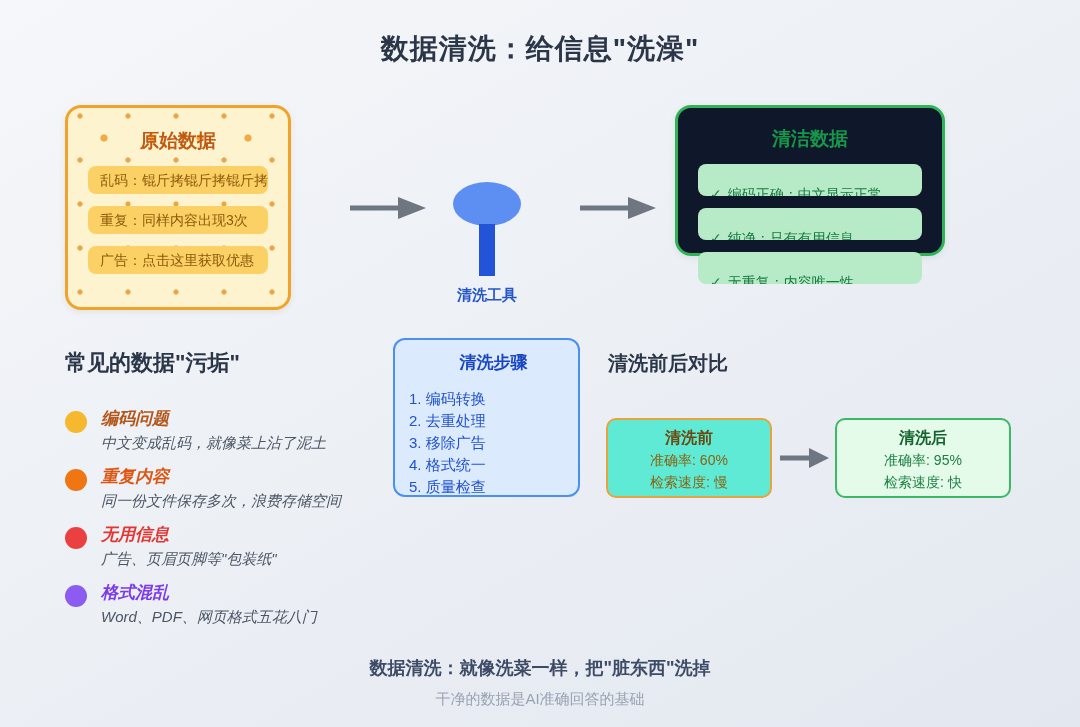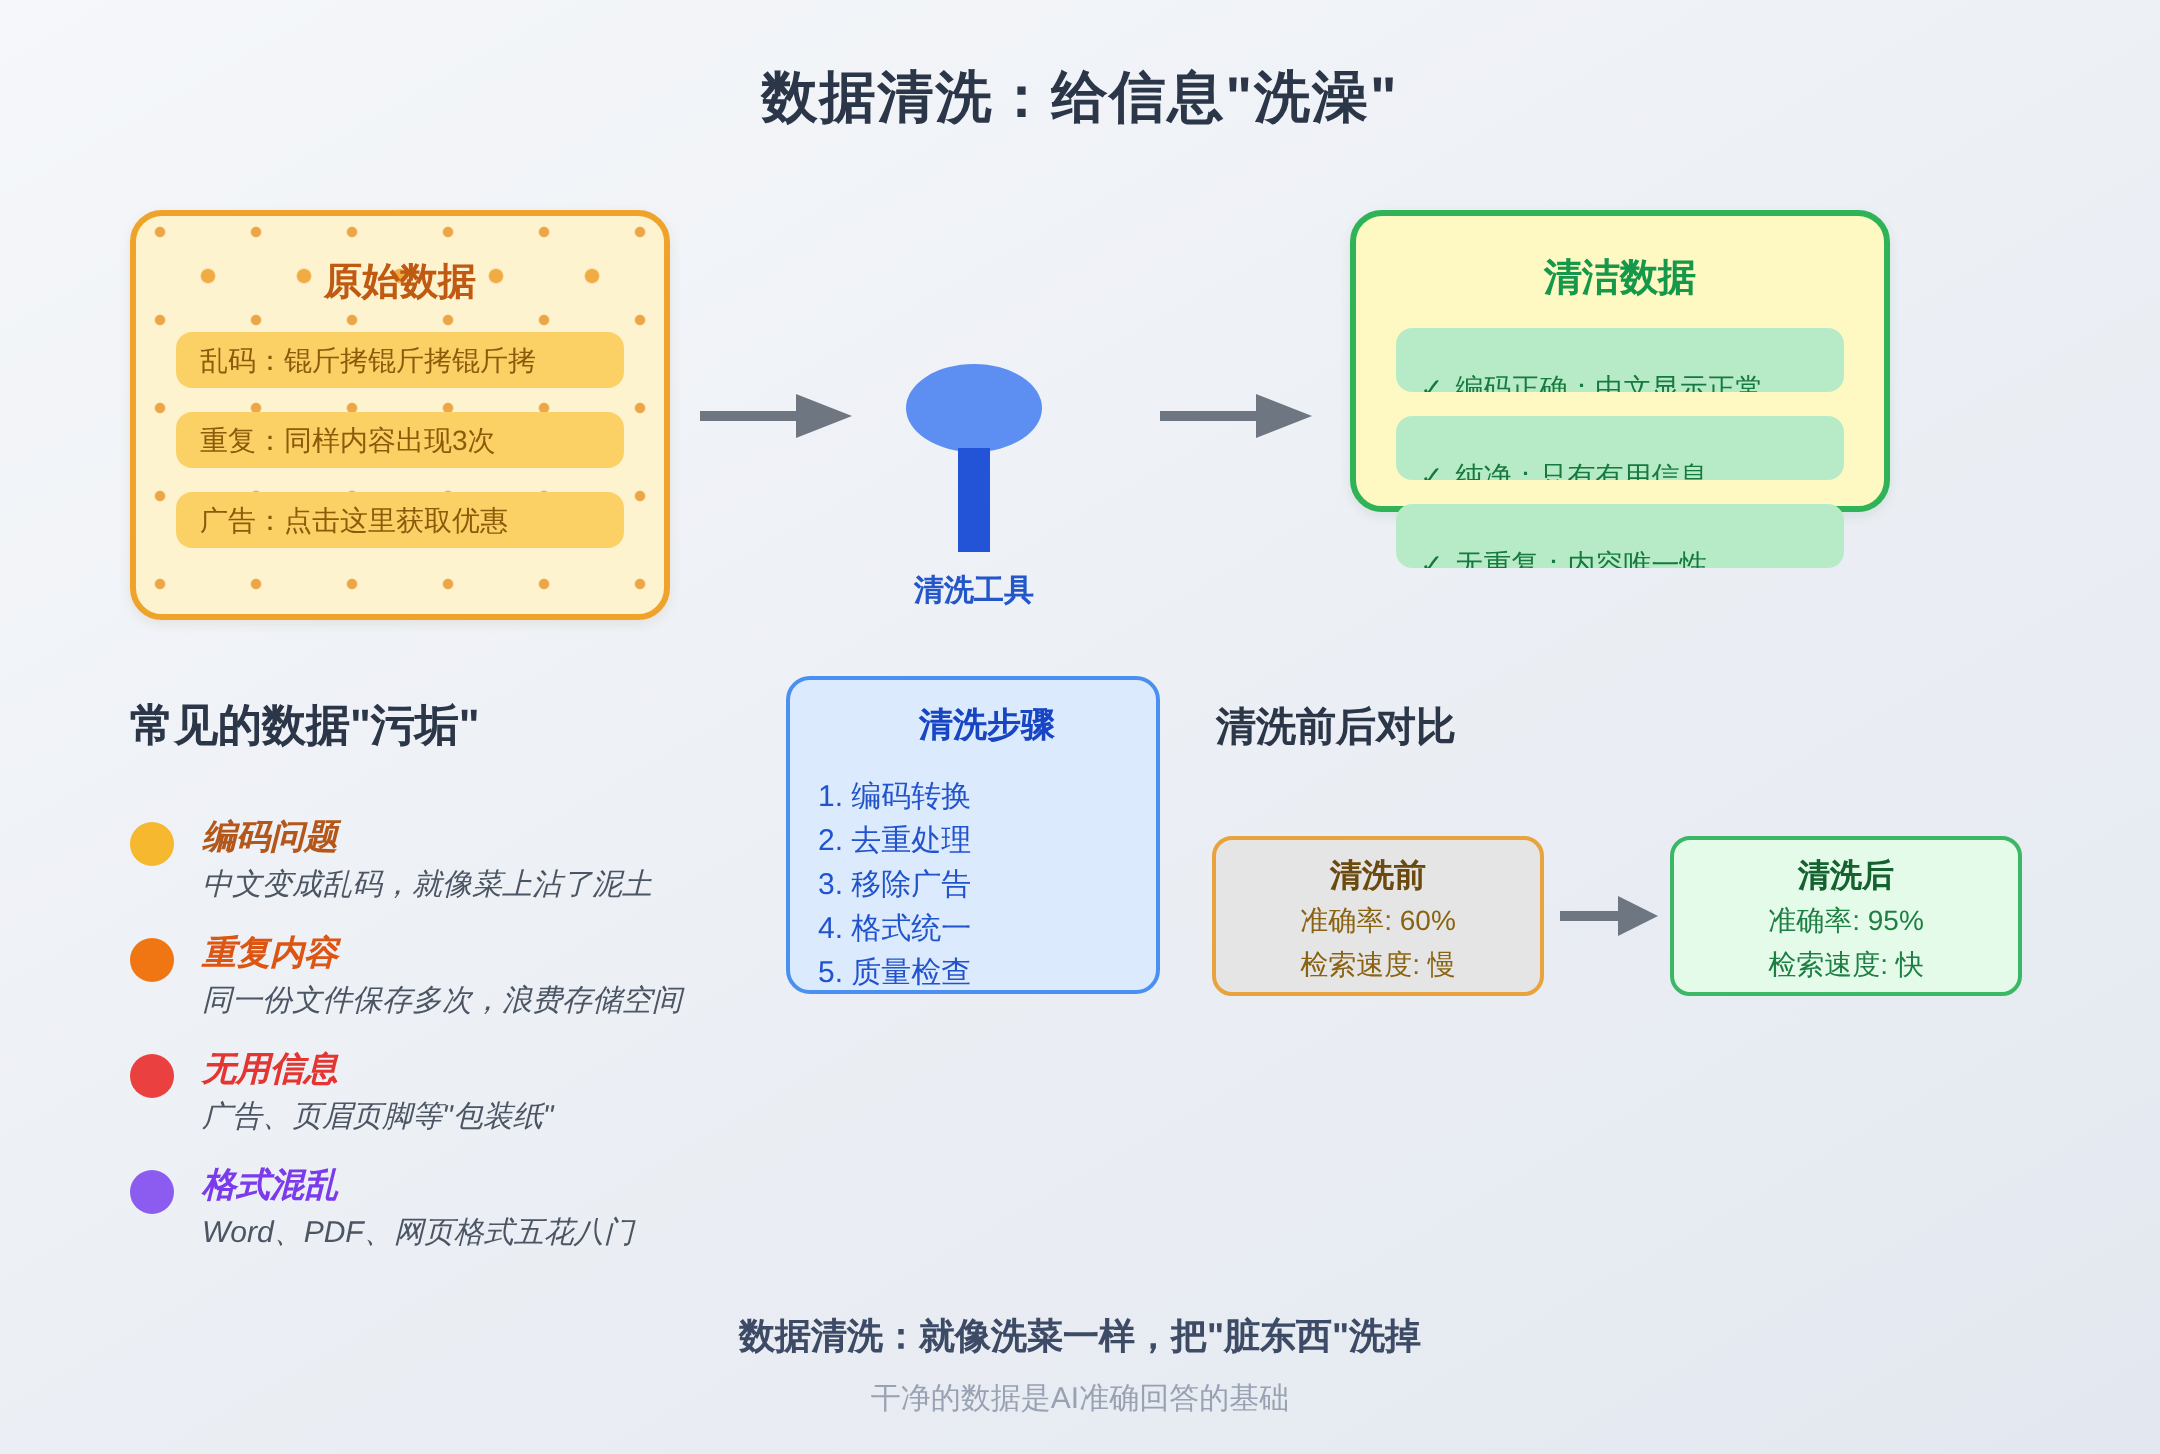--- a/index.html
+++ b/index.html
@@ -11,21 +11,21 @@
   .canvas { position:relative; width:1080px; height:727px; overflow:hidden; }
 
   .page-title {
     position:absolute; top:30px; left:0; width:100%;
     text-align:center; font-size:28px; font-weight:700; color:#2b3648;
     letter-spacing:1px;
   }
 
   
   .raw-box {
-    position:absolute; left:65px; top:105px; width:270px; height:205px;
+    position:absolute; left:65px; top:105px; width:226px; height:205px;
     border:3px solid #f0a32b; border-radius:16px;
     background-color:#fdf3cf;
     background-image:
       radial-gradient(circle,#f1ab43 3.2px, transparent 4px),
       radial-gradient(circle,#eda647 2.2px, transparent 3px);
     background-size:48px 44px,48px 44px;
     background-position:12px 8px,36px 30px;
     box-shadow:0 2px 6px rgba(120,90,20,.10);
   }
   .raw-box .box-title {
@@ -46,21 +46,21 @@
   .tool-group {
     position:absolute; left:447px; top:182px; width:80px;
     display:flex; flex-direction:column; align-items:center;
   }
   .plunger-head { width:68px; height:44px; background:#5d8ef2; border-radius:50%; }
   .plunger-stem { width:16px; height:52px; background:#2354d8; margin-top:-2px; }
   .tool-label { margin-top:10px; font-size:15px; font-weight:700; color:#2456c9; white-space:nowrap; }
 
   .clean-box {
     position:absolute; left:675px; top:105px; width:270px; height:151px;
-    border:3px solid #2fb356; border-radius:16px; background:#fef9c3;
+    border:3px solid #2fb356; border-radius:16px; background:#0f172a;
     box-shadow:0 2px 6px rgba(20,100,50,.10);
   }
   .clean-box .box-title {
     margin-top:18px; text-align:center;
     font-size:19px; font-weight:700; color:#16984a;
   }
   .clean-pill {
     margin:12px 20px 0 20px; height:28px; line-height:28px;
     background:#b7ebc8; border-radius:8px;
     padding:16px 12px; font-size:14px; color:#167a3d;
@@ -91,21 +91,21 @@
   .steps-title { text-align:center; font-size:17px; font-weight:700; color:#1745c4; }
   .steps-list { margin-top:14px; }
   .step-line { font-size:15px; color:#2153cd; line-height:22px; }
 
   
   .compare-heading { position:absolute; left:608px; top:350px; font-size:20px; font-weight:700; color:#2b3648; }
   .before-box, .after-box {
     position:absolute; top:418px; height:80px; border-radius:10px;
     text-align:center; padding-top:8px;
   }
-  .before-box { left:606px; width:166px; background:#e5e5e5; border:2px solid #e8a33d; }
+  .before-box { left:606px; width:166px; background:#5eead4; border:2px solid #e8a33d; }
   .after-box  { left:835px; width:176px; background:#e4fbea; border:2px solid #3bb765; }
   .cmp-title { font-size:16px; font-weight:700; }
   .before-box .cmp-title { color:#6b4a10; }
   .after-box  .cmp-title { color:#14632e; }
   .cmp-line { font-size:14px; line-height:22px; }
   .before-box .cmp-line { color:#8a6312;text-align:center; }
   .after-box  .cmp-line { color:#1d7f42; }
   .flow-arrow.a3 { left:779px; top:446px; }
 
   

